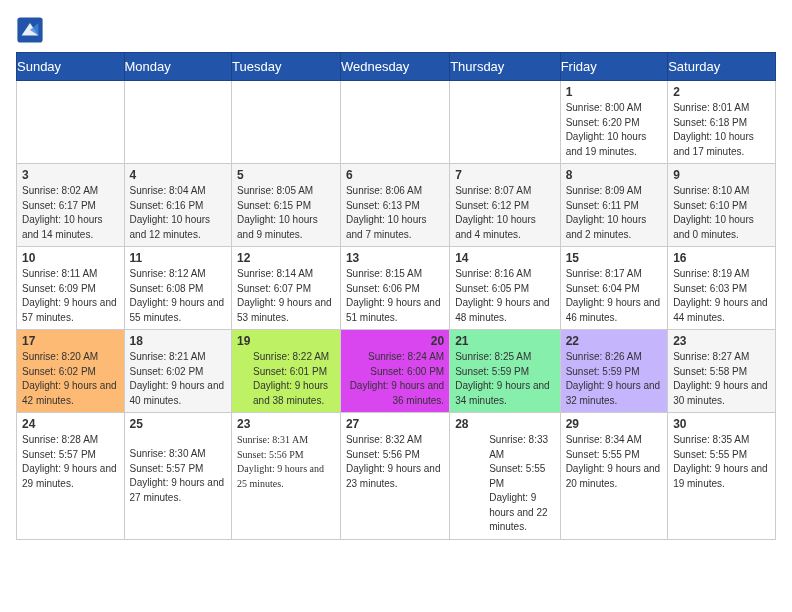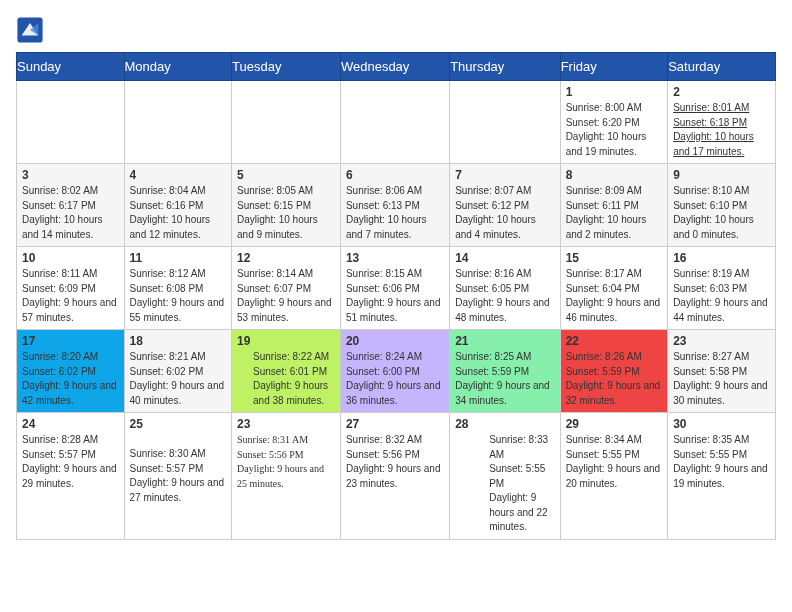--- a/index.html
+++ b/index.html
@@ -130,21 +130,21 @@
         <td class="empty-cell"></td>
         <td class="empty-cell"></td>
         <td>
           <span class="day-num">1</span>
           <div class="day-info" style="white-space: pre-line;">Sunrise: 8:00 AM
 Sunset: 6:20 PM
 Daylight: 10 hours and 19 minutes.</div>
         </td>
         <td>
           <span class="day-num">2</span>
-          <div class="day-info" style="white-space: pre-line; text-decoration: underline;">Sunrise: 8:01 AM
+          <div class="day-info" style="white-space: pre-line;">Sunrise: 8:01 AM
 Sunset: 6:18 PM
 Daylight: 10 hours and 17 minutes.</div>
         </td>
       </tr>
       <tr>
         <td style="background: rgb(245, 245, 245);">
           <span class="day-num">3</span>
           <div class="day-info" style="white-space: pre-line;">Sunrise: 8:02 AM
 Sunset: 6:17 PM
 Daylight: 10 hours and 14 minutes.</div>
@@ -224,51 +224,51 @@
 Daylight: 9 hours and 46 minutes.</div>
         </td>
         <td>
           <span class="day-num">16</span>
           <div class="day-info" style="white-space: pre-line;">Sunrise: 8:19 AM
 Sunset: 6:03 PM
 Daylight: 9 hours and 44 minutes.</div>
         </td>
       </tr>
       <tr>
-        <td style="background: #0ea5e9;">
+        <td style="background: #fdba74;">
           <span class="day-num">17</span>
           <div class="day-info" style="white-space: pre-line;">Sunrise: 8:20 AM
 Sunset: 6:02 PM
 Daylight: 9 hours and 42 minutes.</div>
         </td>
         <td style="background: rgb(245, 245, 245);">
           <span class="day-num">18</span>
           <div class="day-info" style="white-space: pre-line;">Sunrise: 8:21 AM
 Sunset: 6:02 PM
 Daylight: 9 hours and 40 minutes.</div>
         </td>
         <td style="background: #bef264;">
           <span class="day-num">19</span>
           <div class="day-info" style="white-space: pre-line; margin-left: 16px;">Sunrise: 8:22 AM
 Sunset: 6:01 PM
 Daylight: 9 hours and 38 minutes.</div>
         </td>
-        <td style="background: #c4b5fd;">
+        <td style="background: #d946ef; text-align: right;">
           <span class="day-num">20</span>
           <div class="day-info" style="white-space: pre-line;">Sunrise: 8:24 AM
 Sunset: 6:00 PM
 Daylight: 9 hours and 36 minutes.</div>
         </td>
         <td style="background: #86efac;">
           <span class="day-num">21</span>
           <div class="day-info" style="white-space: pre-line;">Sunrise: 8:25 AM
 Sunset: 5:59 PM
 Daylight: 9 hours and 34 minutes.</div>
         </td>
-        <td style="background: #ef4444;">
+        <td style="background: #c4b5fd;">
           <span class="day-num">22</span>
           <div class="day-info" style="white-space: pre-line;">Sunrise: 8:26 AM
 Sunset: 5:59 PM
 Daylight: 9 hours and 32 minutes.</div>
         </td>
         <td style="background: rgb(245, 245, 245);">
           <span class="day-num">23</span>
           <div class="day-info" style="white-space: pre-line;">Sunrise: 8:27 AM
 Sunset: 5:58 PM
 Daylight: 9 hours and 30 minutes.</div>

